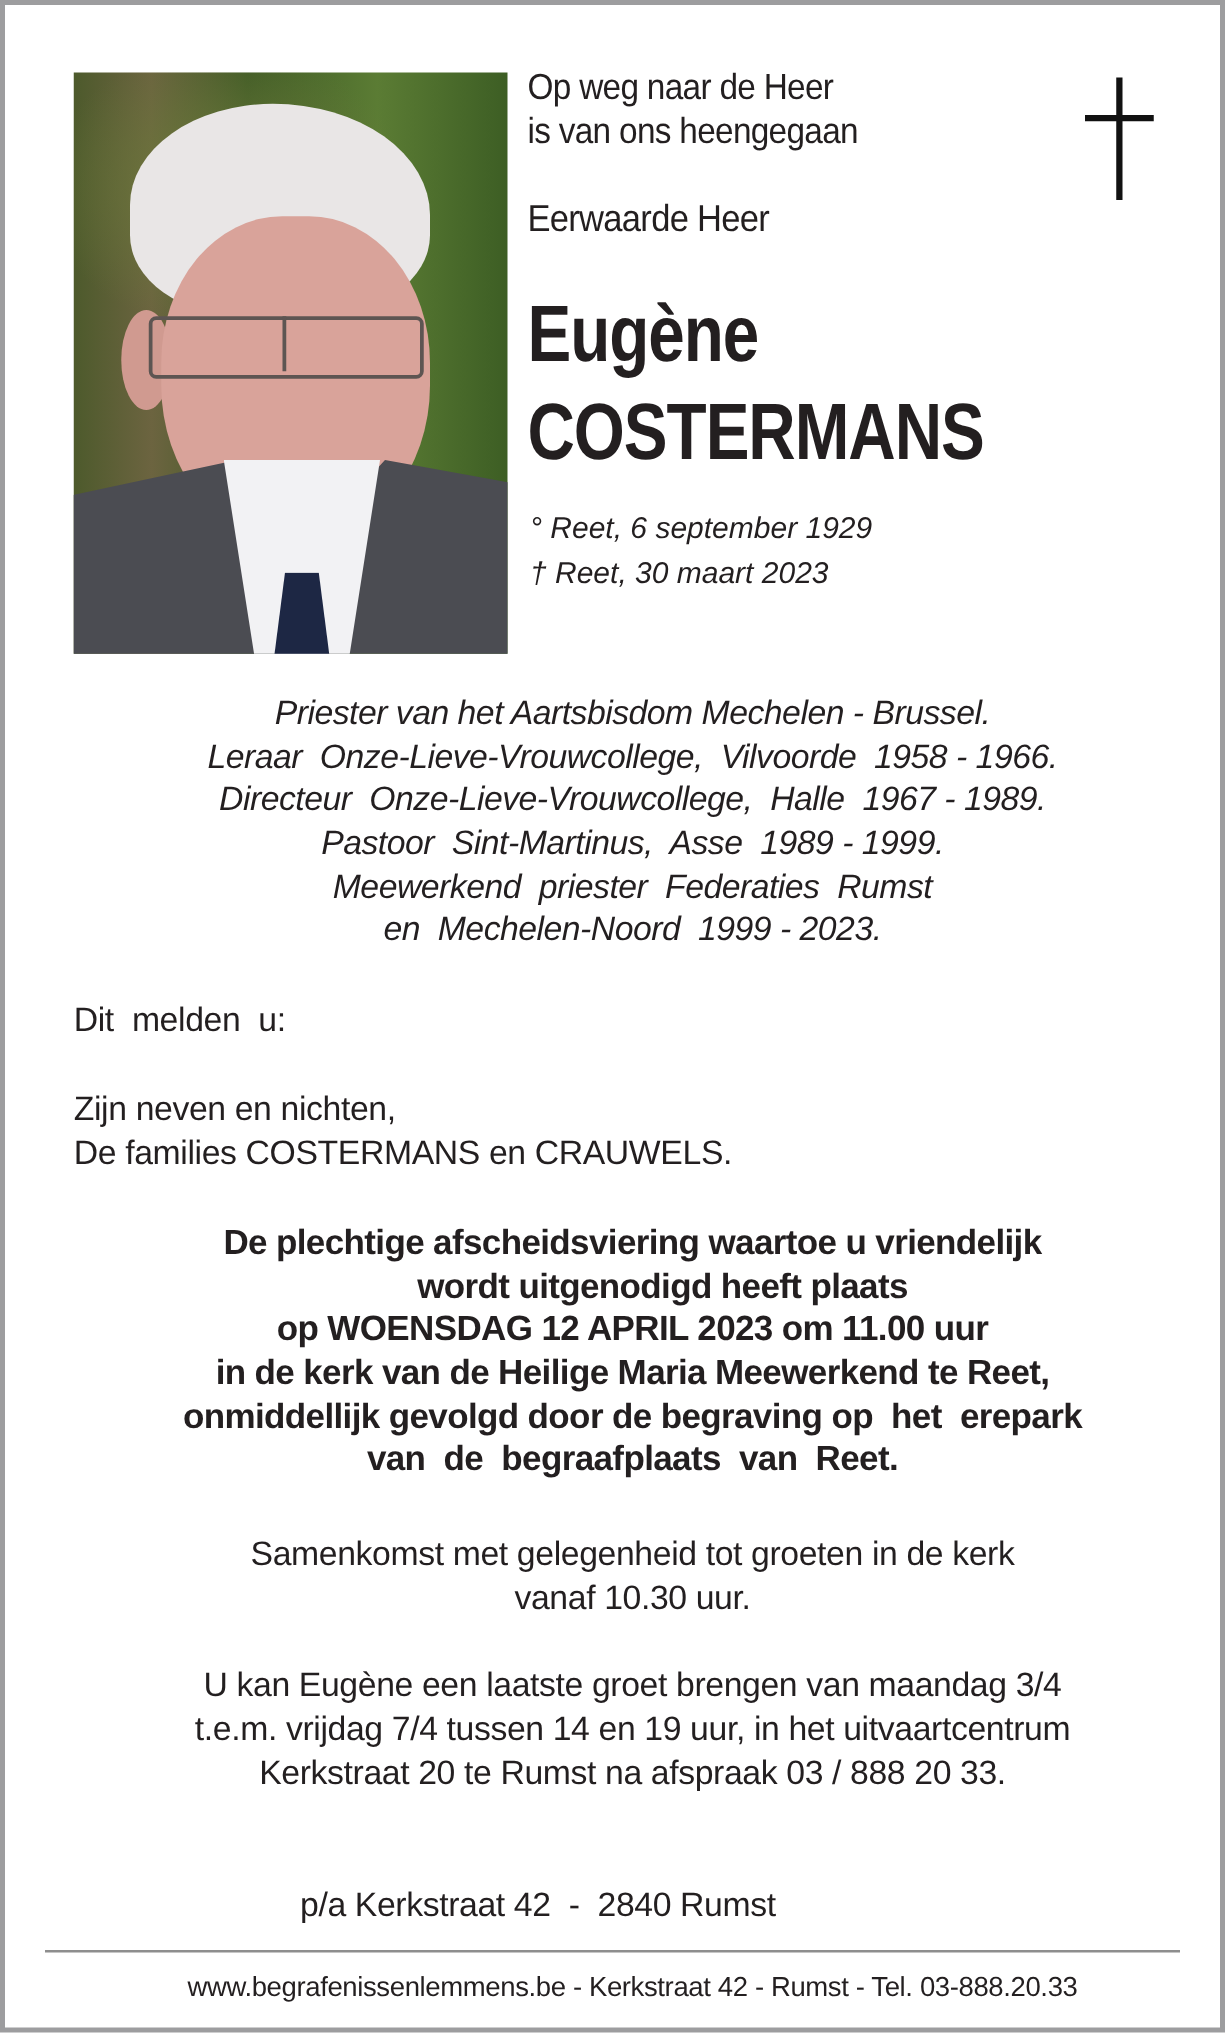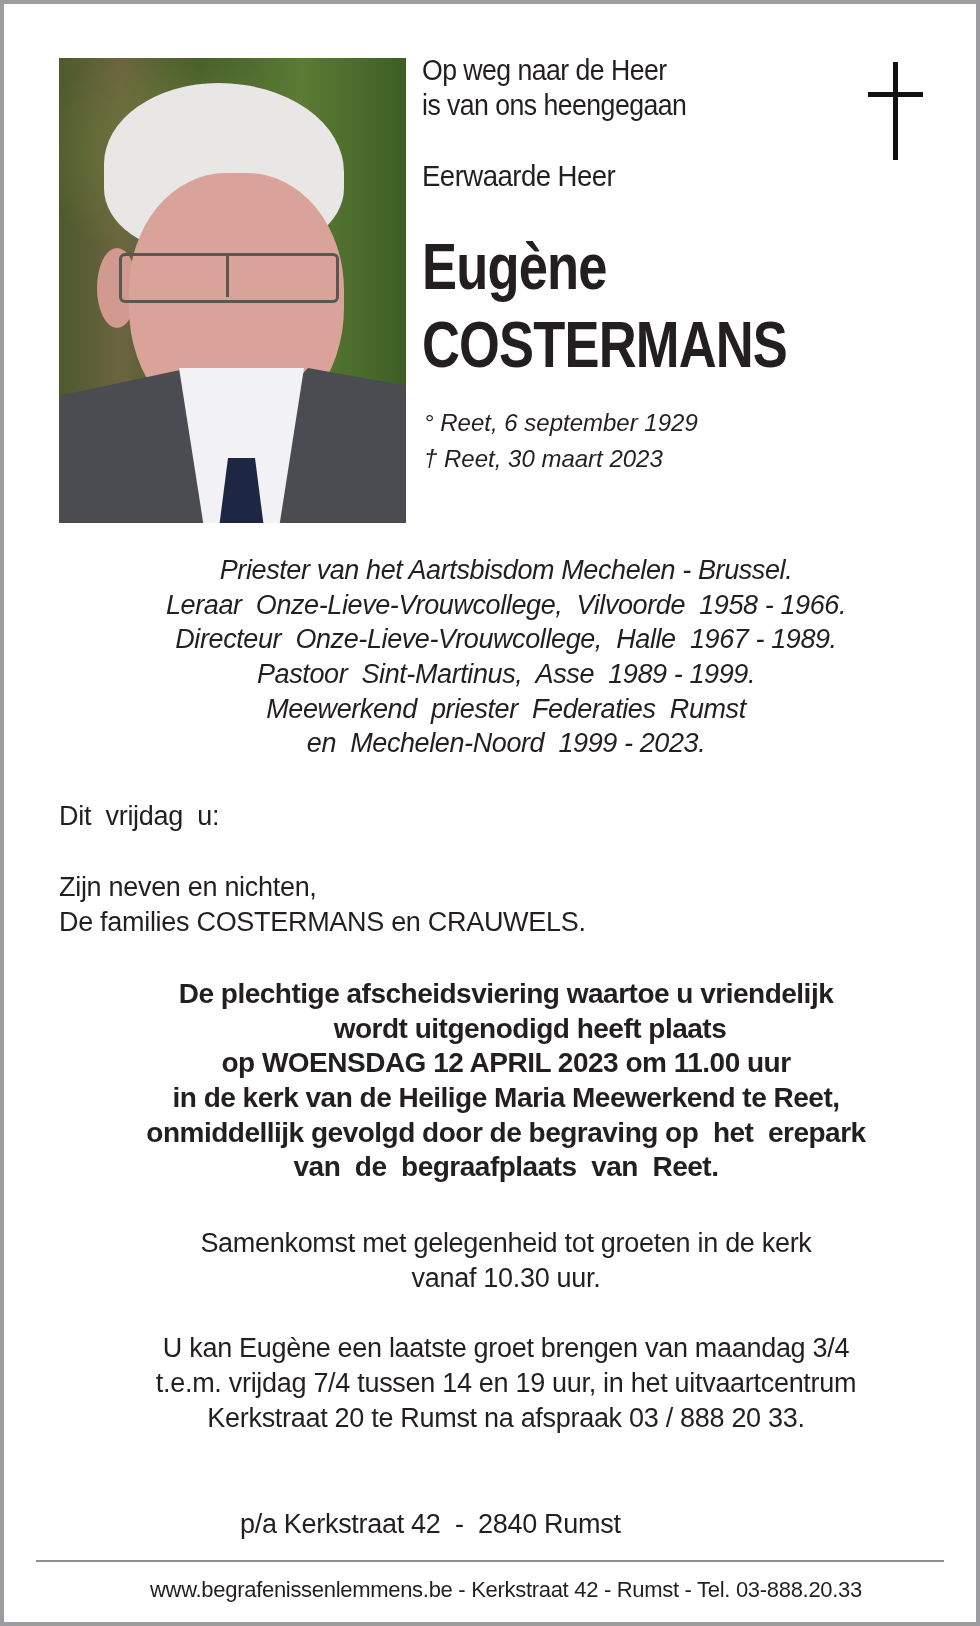--- a/index.html
+++ b/index.html
@@ -61,21 +61,21 @@
 
   <div>
     <div class="center career" style="top:549px;">Priester van het Aartsbisdom Mechelen - Brussel.</div>
     <div class="center career" style="top:584px;">Leraar  Onze-Lieve-Vrouwcollege,  Vilvoorde  1958 - 1966.</div>
     <div class="center career" style="top:618px;">Directeur  Onze-Lieve-Vrouwcollege,  Halle  1967 - 1989.</div>
     <div class="center career" style="top:653px;">Pastoor  Sint-Martinus,  Asse  1989 - 1999.</div>
     <div class="center career" style="top:688px;">Meewerkend  priester  Federaties  Rumst</div>
     <div class="center career" style="top:722px;">en  Mechelen-Noord  1999 - 2023.</div>
   </div>
 
-  <div class="abs body28" style="left:55px; top:795px;">Dit  vrijdag  u:</div>
+  <div class="abs body28" style="left:55px; top:795px;">Dit  melden  u:</div>
   <div class="abs body28" style="left:55px; top:901px;">De families COSTERMANS en CRAUWELS.</div>
   <div class="abs body28" style="left:55px; top:866px;">Zijn neven en nichten,</div>
 
   <div>
     <div class="center bold" style="top:973px;">De plechtige afscheidsviering waartoe u vriendelijk</div>
     <div class="center bold" style="top:1008px;margin-left:24px;">wordt uitgenodigd heeft plaats</div>
     <div class="center bold" style="top:1042px;text-align:center;">op WOENSDAG 12 APRIL 2023 om 11.00 uur</div>
     <div class="center bold" style="top:1077px;">in de kerk van de Heilige Maria Meewerkend te Reet,</div>
     <div class="center bold" style="top:1112px;">onmiddellijk gevolgd door de begraving op  het  erepark</div>
     <div class="center bold" style="top:1146px;">van  de  begraafplaats  van  Reet.</div>

